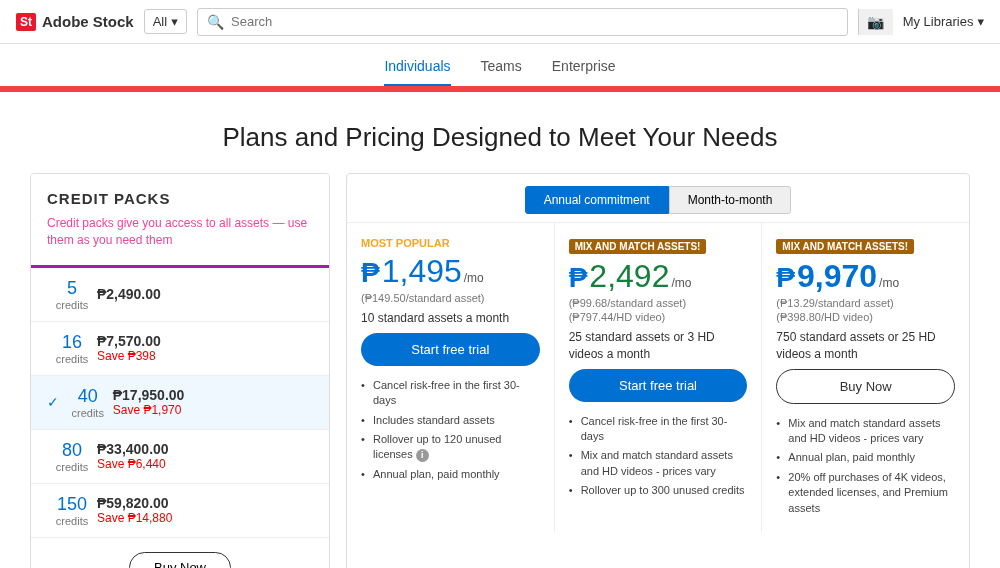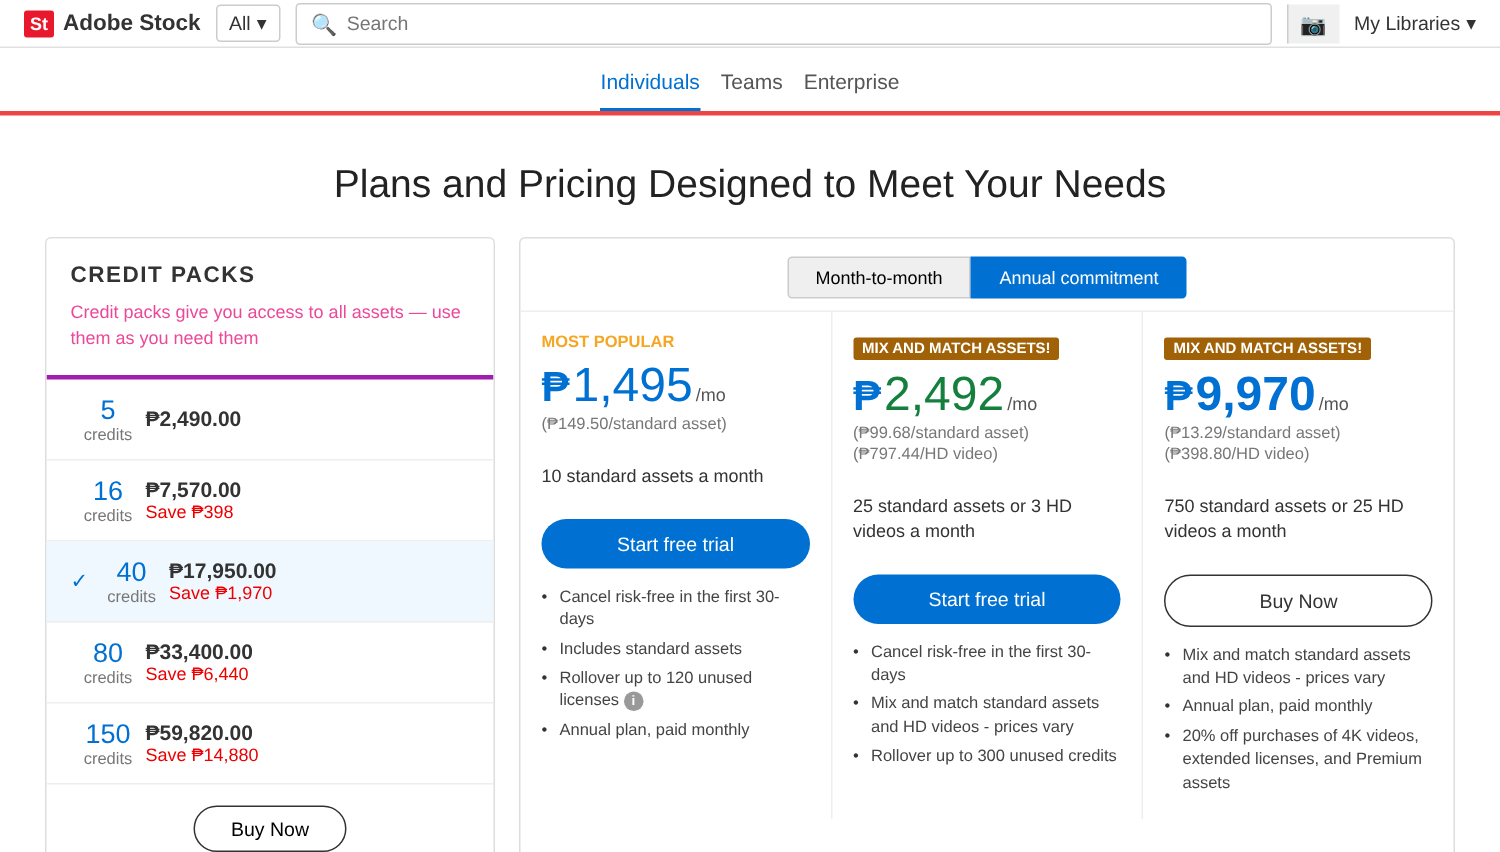--- a/index.html
+++ b/index.html
@@ -3,21 +3,21 @@
   <meta charset="utf-8">
   <style>
     * { box-sizing: border-box; margin: 0; padding: 0; }
     body { font-family: Arial, sans-serif; background: #fff; color: #333; font-size: 14px; }
 
     
     .header {
       display: flex;
       align-items: center;
       padding: 0 16px;
-      height: 32px;
+      height: 44px;
       background: #fff;
       border-bottom: 1px solid #e0e0e0;
       gap: 10px;
     }
     .header-logo {
       display: flex;
       align-items: center;
       gap: 6px;
       font-weight: bold;
       font-size: 15px;
@@ -69,23 +69,23 @@
       align-items: center;
       gap: 4px;
       font-size: 13px;
       cursor: pointer;
     }
 
     
     .nav-tabs {
       display: flex;
       justify-content: center;
-      gap: 14px;
+      gap: 30px;
       padding: 14px 12px 0;
-      border-bottom: 3px solid #ef4444;
+      border-bottom: 6px solid #ef4444;
     }
     .nav-tab {
       padding-bottom: 10px;
       cursor: pointer;
       font-size: 14px;
       color: #555;
       border-bottom: 2px solid transparent;
     }
     .nav-tab.active {
       color: #0070d2;
@@ -259,21 +259,21 @@
       margin-bottom: 4px;
     }
     .plan-sub-price {
       font-size: 11px;
       color: #777;
       margin-top: 2px;
     }
     .plan-description {
       font-size: 12px;
       color: #333;
-      margin: 20px 0;
+      margin: 6px 0;
       line-height: 1.4;
     }
     .mix-match-badge {
       background: #a16207;
       color: #fff;
       font-size: 10px;
       font-weight: bold;
       padding: 2px 6px;
       border-radius: 2px;
       display: inline-block;
@@ -431,22 +431,22 @@
     </div>
 
     <div class="credit-packs-footer">
       <button class="btn-outline">Buy Now</button>
     </div>
   </div>
 
   <div class="subscriptions">
 
     <div class="tab-toggle">
+      <button class="toggle-btn active">Annual commitment</button>
       <button class="toggle-btn">Month-to-month</button>
-      <button class="toggle-btn active">Annual commitment</button>
     </div>
 
     <div class="plans-grid">
 
       <div class="plan-col">
         <div class="plan-badge">MOST POPULAR</div>
         <div style="display:flex;align-items:baseline;gap:2px;">
           <span style="font-size:28px;font-weight:bold;color:#0070d2;">₱</span>
           <span style="font-size:32px;font-weight:normal;color:#0070d2;">1,495</span>
           <span style="font-size:12px;color:#555;">/mo</span>

